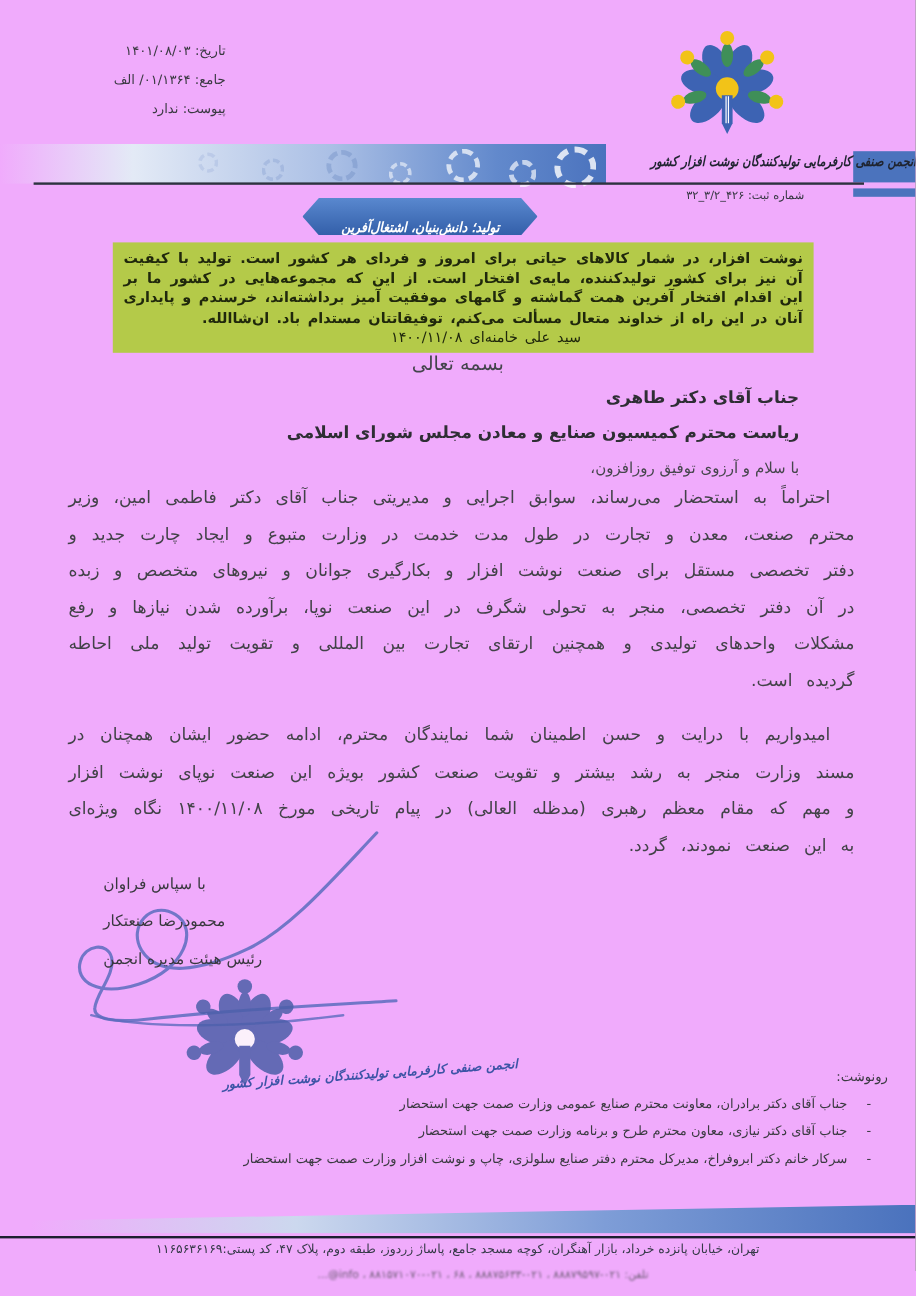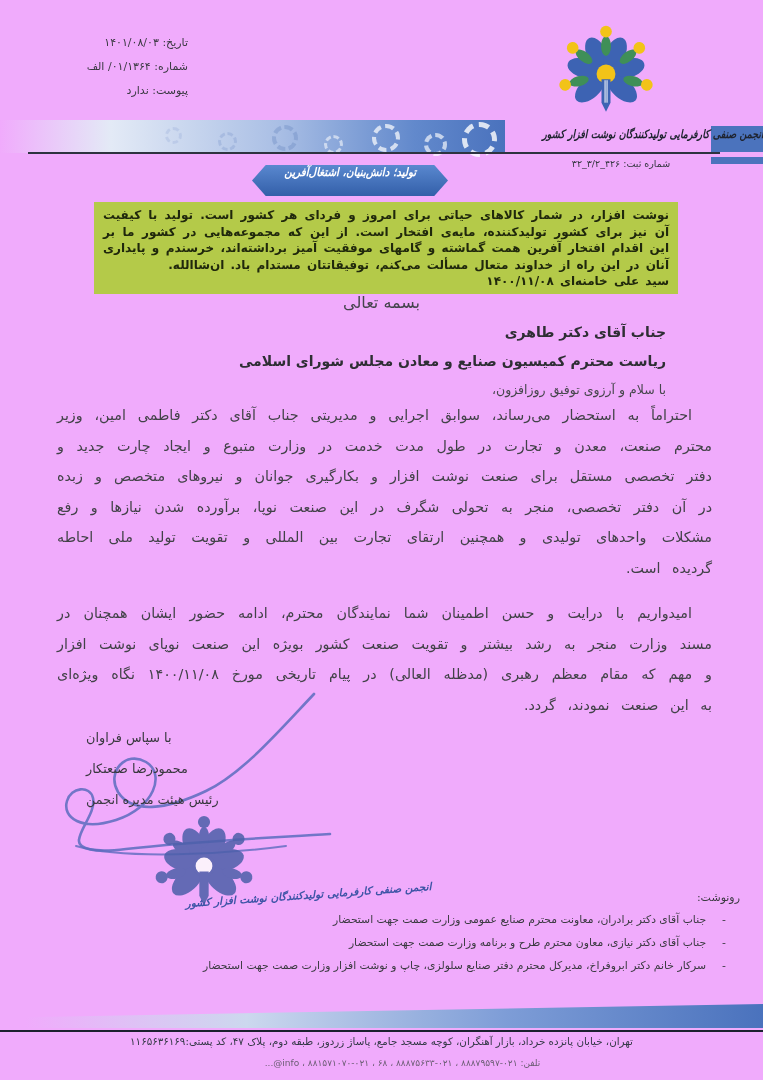--- a/index.html
+++ b/index.html
@@ -30,28 +30,28 @@
   
   .assoc-name{position:absolute;top:127px;right:28px;width:235px;text-align:center;
      font-family:"DejaVu Serif",serif;font-style:italic;font-weight:700;font-size:11.5px;
      color:#1f2430;white-space:nowrap;transform:scaleX(.82);transform-origin:center right;}
   .reg-no{position:absolute;top:158px;right:62px;width:160px;text-align:center;
      direction:rtl;font-size:9.5px;color:#33363f;}
   
   .banner{position:absolute;top:165px;left:252px;width:196px;height:31px;
      clip-path:polygon(0 50%,7% 0,93% 0,100% 50%,93% 100%,7% 100%);
      background:linear-gradient(#5988cf,#335fa9);
-     display:flex;align-items:flex-start;justify-content:center;}
+     display:flex;align-items:flex-end;justify-content:center;}
   .banner span{color:#fff;font-family:"DejaVu Serif",serif;font-style:italic;font-weight:700;
      font-size:11.5px;direction:rtl;white-space:nowrap;transform:scaleX(.9);}
   
   .quote{position:absolute;top:202px;left:94px;width:566px;background:#b4ca49;
      padding:5px 9px 4px 9px;direction:rtl;text-align:justify;
      font-size:12px;font-weight:700;line-height:16.5px;color:#20280c;word-spacing:2px;}
-  .quote-sig{text-align:right;padding-left:38px;font-weight:700;}
+  .quote-sig{text-align:center;padding-left:38px;font-weight:400;}
   
   .besmele{position:absolute;top:293px;left:0;width:100%;text-align:center;
      font-size:16px;color:#44444c;direction:rtl;}
   .recipient{position:absolute;top:318px;right:97px;direction:rtl;text-align:right;}
   .recipient .r-name,.recipient .r-title{font-weight:700;font-size:14px;line-height:29px;color:#2e2e34;}
   .recipient .r-greet{font-size:12.5px;line-height:27px;color:#46464c;}
   
   .body-par{position:absolute;left:57px;width:655px;direction:rtl;text-align:justify;
      font-size:14.3px;line-height:30.5px;color:#424248;
      letter-spacing:.5px;word-spacing:7px;text-indent:20px;}
@@ -85,21 +85,21 @@
 <body>
 
 <div class="page">
 
   <div class="meta">
     <div class="meta-row">
       <span>تاریخ:</span>
       <span>۱۴۰۱/۰۸/۰۳</span>
     </div>
     <div class="meta-row">
-      <span>شماره:</span>
+      <span>جامع:</span>
       <span>۰۱/۱۳۶۴/ الف</span>
     </div>
     <div class="meta-row">
       <span>پیوست:</span>
       <span>ندارد</span>
     </div>
   </div>
 
   <svg class="logo" viewBox="0 0 120 110" xmlns="http://www.w3.org/2000/svg">
     <g>

